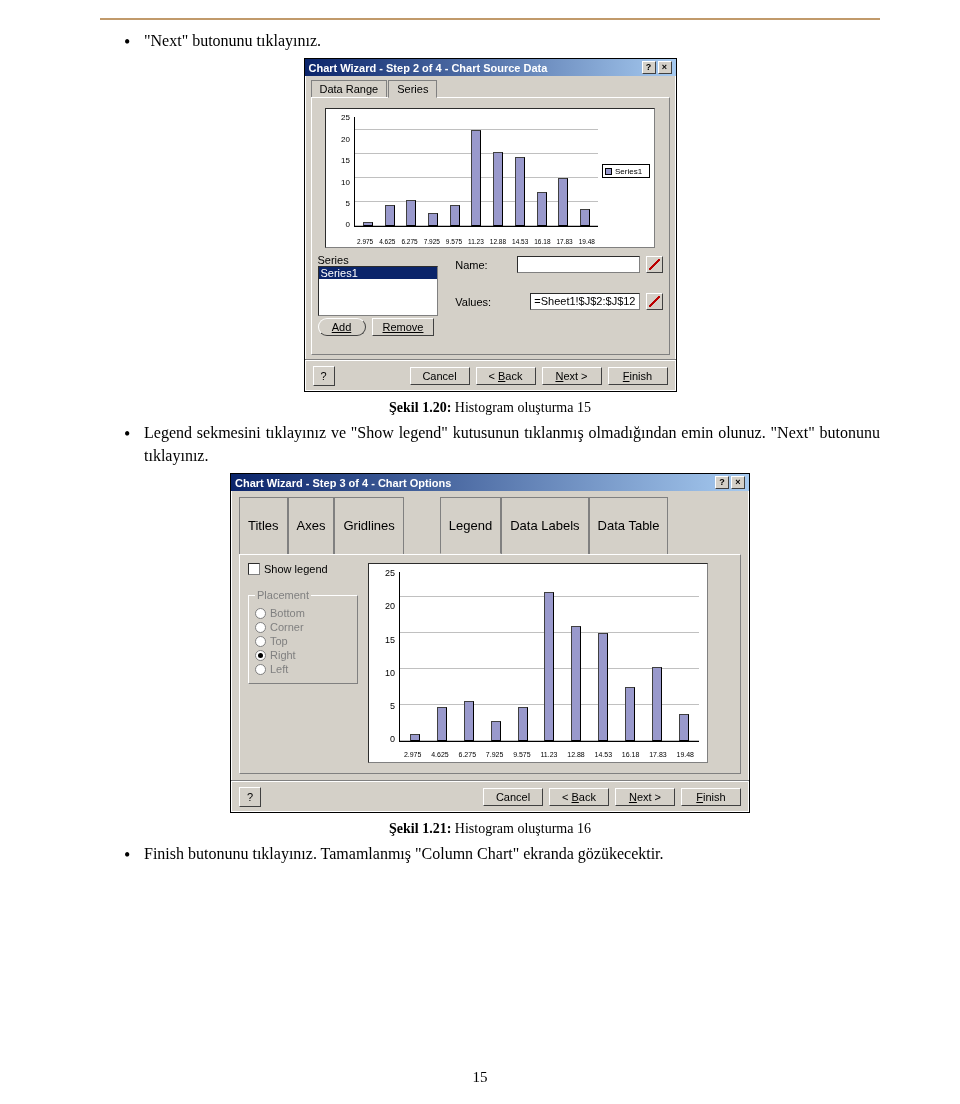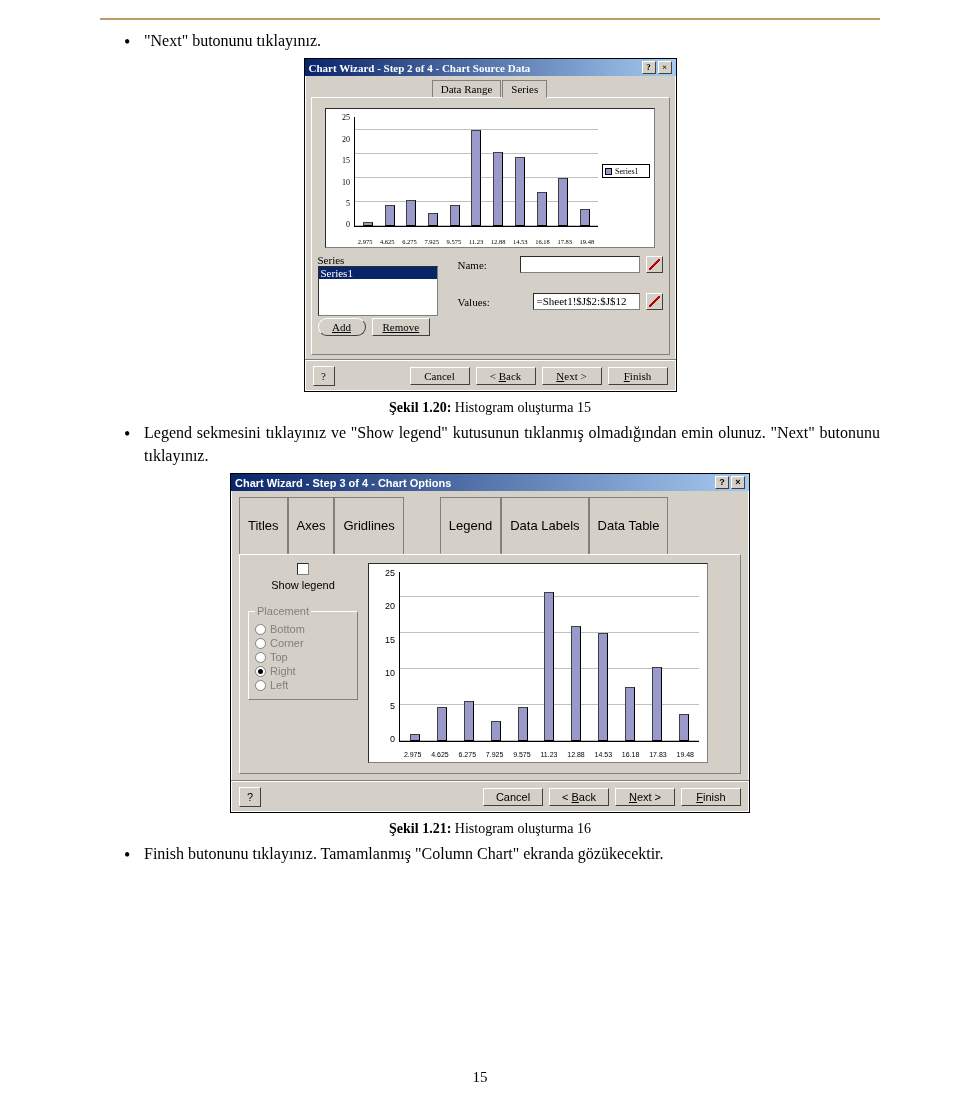--- a/index.html
+++ b/index.html
@@ -39,21 +39,21 @@
     display: flex;
     justify-content: space-between;
     align-items: center;
   }
   .titlebar .winbtns { display: flex; gap: 2px; }
   .titlebar .winbtn {
     width: 14px; height: 13px; background: #d4d0c8;
     border: 1px solid #fff; border-right-color: #404040; border-bottom-color: #404040;
     color: #000; font-size: 9px; line-height: 11px; text-align: center;
   }
-  .tabstrip { display: flex; padding: 4px 6px 0 6px; justify-content: center; }
+  .tabstrip { display: flex; padding: 4px 6px 0 6px; }
   .tab {
     border: 1px solid #808080; border-bottom: none;
     background: #d4d0c8; padding: 2px 8px; font-size: 11px;
     margin-right: 1px; position: relative;
   }
   .tab.active { background: #d4d0c8; border-bottom: 1px solid #d4d0c8; margin-bottom: -1px; z-index: 2; }
   .tab.inactive { background: #d4d0c8; }
   .panel {
     border: 1px solid #808080; background: #d4d0c8; margin: 0 6px 4px 6px;
     border-top-color: #fff; border-left-color: #fff;
@@ -141,41 +141,41 @@
   .tabstrip2 { display: flex; padding: 6px 8px 0 8px; }
   .tab2 {
     border: 1px solid #808080; border-bottom: none; padding: 20px 8px; font-size: 13px;
     background: #d4d0c8; margin-right: 0px;
   }
   .tab2.active { background: #d4d0c8; border-bottom: 1px solid #d4d0c8; position: relative; z-index: 2; margin-left: 36px; }
   .panel2 { border: 1px solid #808080; border-top-color: #fff; border-left-color: #fff;
     margin: 0 8px 6px 8px; background: #d4d0c8; padding: 8px; min-height: 220px;
     display: flex; gap: 10px; align-items: flex-start; }
   .leftcol { width: 110px; }
-  .chk { display: flex; align-items: center; gap: 4px; font-size: 11px; margin-bottom: 4px; flex-direction: column; }
+  .chk { display: flex; align-items: center; gap: 4px; font-size: 11px; margin-bottom: 4px; }
   .chkbox { width: 12px; height: 12px; background: #fff; border: 1px inset #808080; }
   fieldset.grp {
     border: 1px solid #808080; border-top-color: #fff; border-left-color: #fff;
     padding: 4px 6px 6px; font-size: 11px; margin-top: 14px;
   }
   fieldset.grp legend { color: #808080; font-size: 11px; padding: 0 2px; }
   .radio { display: flex; align-items: center; gap: 4px; margin: 2px 0; color: #808080; }
   .radiobtn { width: 11px; height: 11px; border: 1px solid #808080; border-radius: 50%; background: #fff; position: relative; }
   .radiobtn.sel::after { content: ""; position: absolute; inset: 2px; border-radius: 50%; background: #000; }
 </style>
 </head>
 <body>
 
 <div class="top-line"></div>
 
 <ul class="doc-list">
   <li>"Next" butonunu tıklayınız.</li>
 </ul>
 
-<div class="dialog" style="width:373px;font-family:Liberation Serif, serif;">
+<div class="dialog" style="width:373px;">
   <div class="titlebar">
     <span>Chart Wizard - Step 2 of 4 - Chart Source Data</span>
     <span class="winbtns">
       <span class="winbtn">?</span>
       <span class="winbtn">×</span>
     </span>
   </div>
   <div class="tabstrip">
     <div class="tab inactive">Data Range</div>
     <div class="tab active">Series</div>

